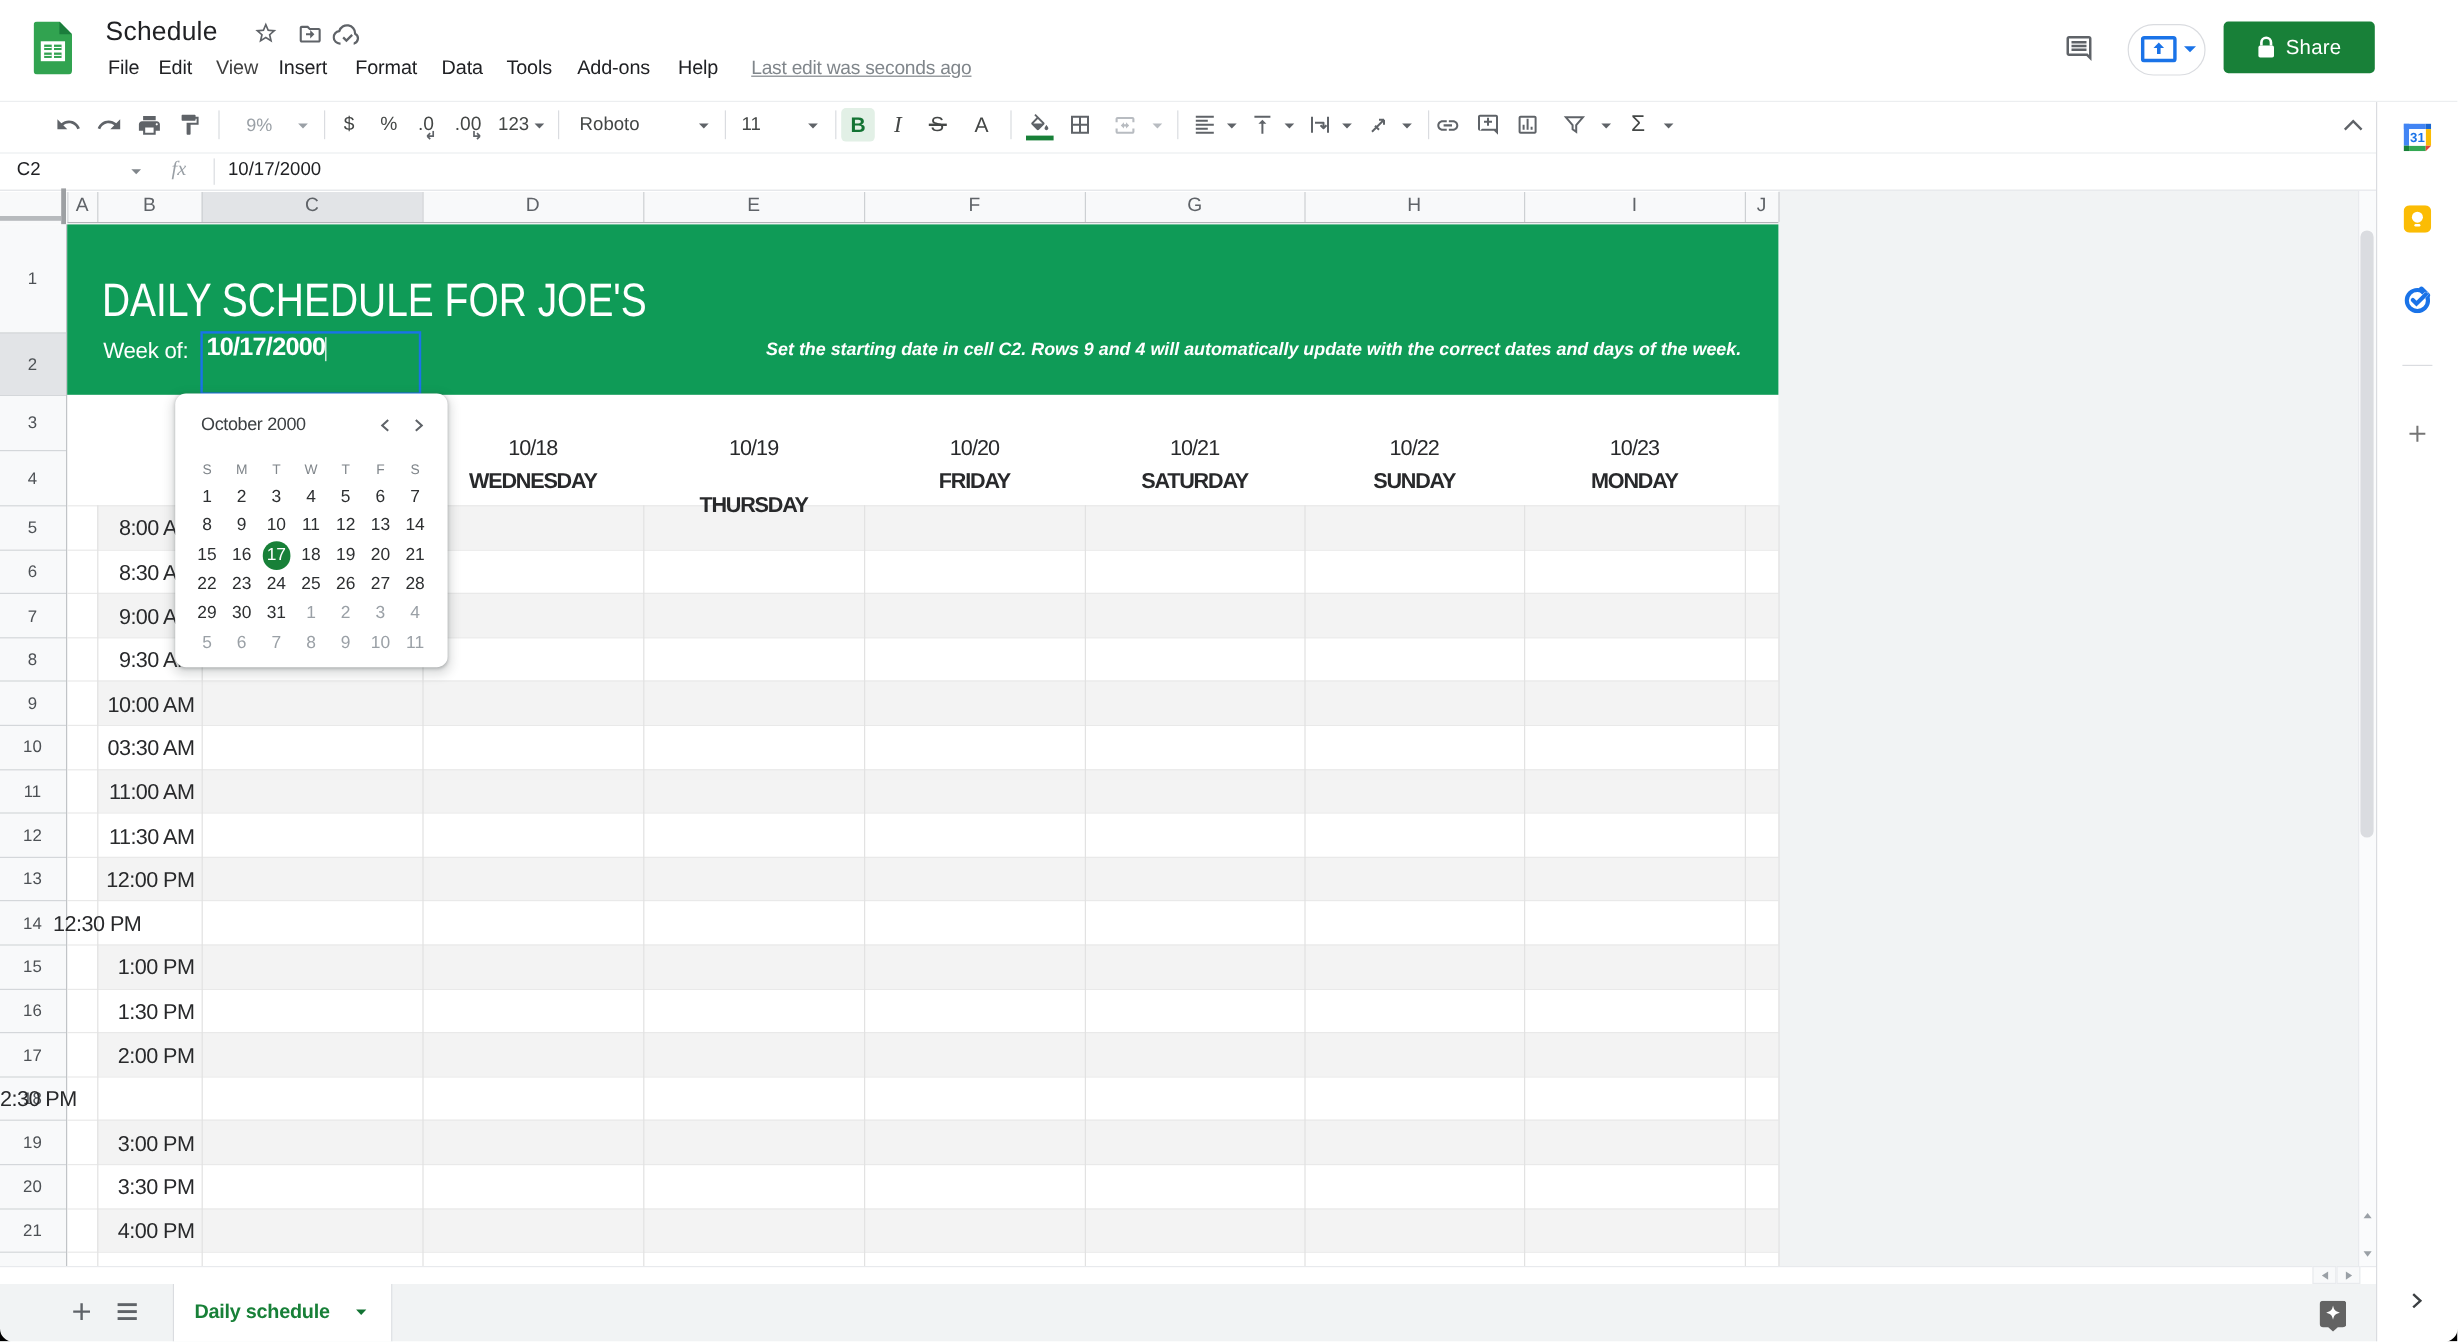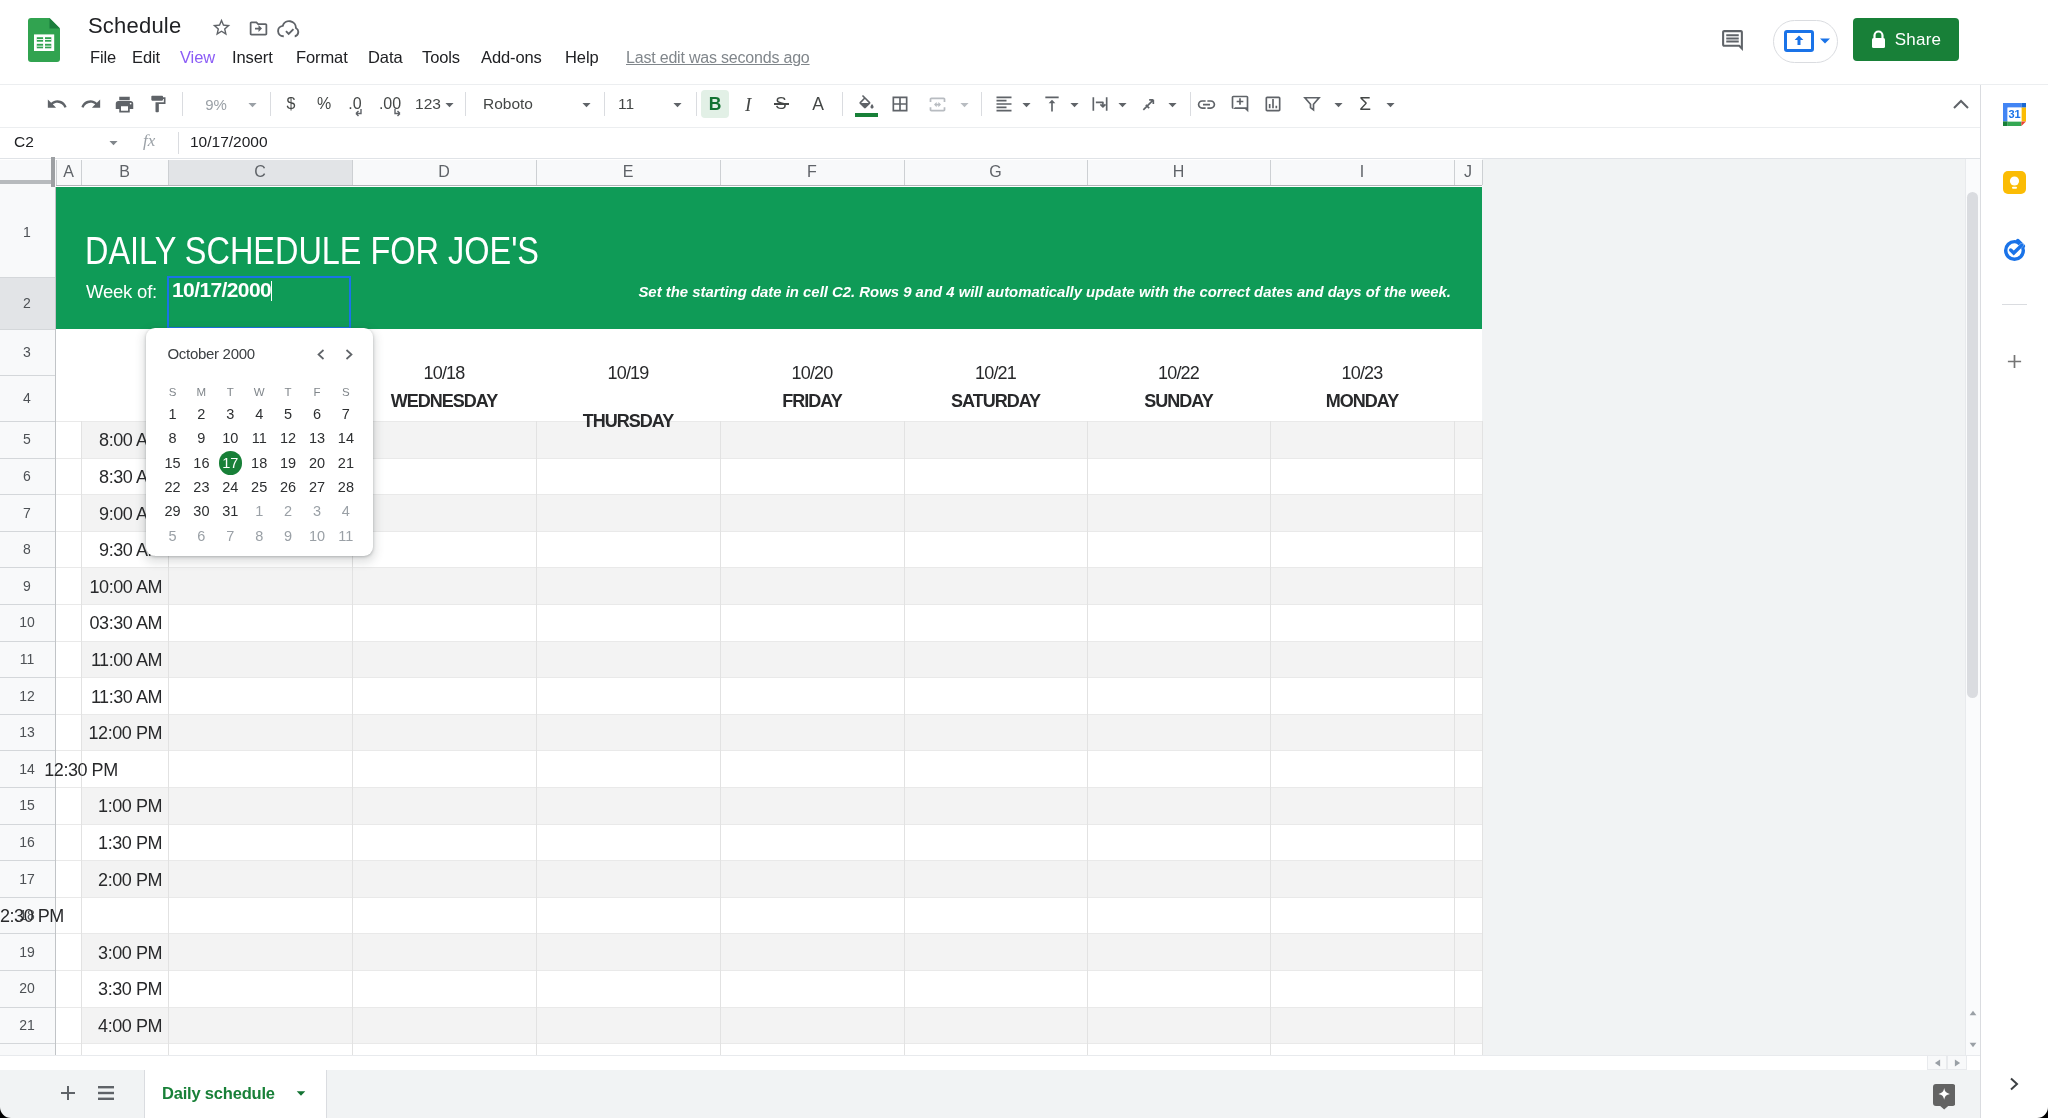--- a/index.html
+++ b/index.html
@@ -29,40 +29,40 @@
   </svg>
 <svg class="a" style="left:248px;top:18px" width="21" height="21" viewBox="0 0 24 24" fill="#5f6368">
 <path d="M20 6h-8l-2-2H4c-1.1 0-1.99.9-1.99 2L2 18c0 1.1.9 2 2 2h16c1.1 0 2-.9 2-2V8c0-1.1-.9-2-2-2zm0 12H4V6h5.17l2 2H20v10zm-8.01-2L16 12l-4.01-4v3H8v2h3.99z"></path>
   </svg>
 <svg class="a" style="left:277px;top:20px" width="25" height="19" viewBox="0 0 24 18" fill="none" stroke="#5f6368" stroke-width="1.8">
 <path d="M6.5 15.5 H6 a5 5 0 0 1 -0.5 -9.97 A6.5 6.5 0 0 1 18.2 7.6 a4.3 4.3 0 0 1 -0.9 7.9 H17" fill="none"></path>
 <path d="M8.6 10.6 l2.6 2.6 4.6-4.6" stroke-width="1.8"></path>
   </svg>
 <div class="a" style="left:90px;top:48px;font-size:16.5px;color:#202124;letter-spacing:-0.1px">File</div>
 <div class="a" style="left:132px;top:48px;font-size:16.5px;color:#202124;letter-spacing:-0.1px">Edit</div>
-<div class="a" style="left:180px;top:48px;font-size:16.5px;color:#8b5cf6;letter-spacing:-0.1px">View</div>
+<div class="a" style="left:180px;top:48px;font-size:16.5px;color:#404040;letter-spacing:-0.1px">View</div>
 <div class="a" style="left:232px;top:48px;font-size:16.5px;color:#202124;letter-spacing:-0.1px">Insert</div>
 <div class="a" style="left:296px;top:48px;font-size:16.5px;color:#202124;letter-spacing:-0.1px">Format</div>
 <div class="a" style="left:368px;top:48px;font-size:16.5px;color:#202124;letter-spacing:-0.1px">Data</div>
 <div class="a" style="left:422px;top:48px;font-size:16.5px;color:#202124;letter-spacing:-0.1px">Tools</div>
 <div class="a" style="left:481px;top:48px;font-size:16.5px;color:#202124;letter-spacing:-0.1px">Add-ons</div>
 <div class="a" style="left:565px;top:48px;font-size:16.5px;color:#202124;letter-spacing:-0.1px">Help</div>
 <div class="a" style="left:626px;top:48.5px;font-size:16px;color:#80868b;text-decoration:underline;letter-spacing:-0.2px">Last edit was seconds ago</div>
 <svg class="a" style="left:1720px;top:28px" width="25" height="25" viewBox="0 0 24 24" fill="#5f6368">
 <path d="M21.99 4c0-1.1-.89-2-1.99-2H4c-1.1 0-2 .9-2 2v12c0 1.1.9 2 2 2h14l4 4-.01-18zM20 4v13.17L18.83 16H4V4h16zM6 12h12v2H6zm0-3h12v2H6zm0-3h12v2H6z"></path>
   </svg>
 <div class="a" style="left:1773px;top:20px;width:63px;height:41px;border:1px solid #dadce0;border-radius:22px;background:#fff"></div>
 <svg class="a" style="left:1784px;top:30px" width="30" height="22" viewBox="0 0 30 22">
 <rect x="1.5" y="1.5" width="27" height="19" rx="1.5" fill="none" stroke="#1a73e8" stroke-width="3"></rect>
 <path d="M15 5.5 l4.4 4.4 h-2.9 v5 h-3 v-5 h-2.9 Z" fill="#1a73e8"></path>
   </svg>
 <svg class="a" style="left:1819px;top:37px" width="12" height="8" viewBox="0 0 12 8">
     <path d="M1 1.5 L6 6.5 L11 1.5 Z" fill="#1a73e8"></path>
   </svg>
-<div class="a ct" style="left:1853px;top:18px;width:106px;height:43px;border-radius:4px;background:#188038">
+<div class="a ct" style="left:1853px;top:18px;width:126px;height:43px;border-radius:4px;background:#188038">
 <svg width="15" height="19" viewBox="0 0 15 19" style="margin-right:9px">
       <path d="M3.5 8 V5.5 a4 4 0 0 1 8 0 V8" fill="none" stroke="#fff" stroke-width="2.2"></path>
       <rect x="1" y="8" width="13" height="10" rx="1.5" fill="#fff"></rect>
     </svg>
 <span style="color:#fff;font-size:17px;font-weight:500;letter-spacing:.2px">Share</span>
   </div>
 <div class="a" style="left:0;top:84px;width:2048px;height:1px;background:#eceef0"></div>
 <svg class="a" style="left:46.0px;top:93.0px" width="22" height="22" viewBox="0 0 24 24" fill="#5f6368">
     <path d="M12.5 8c-2.65 0-5.05.99-6.9 2.6L2 7v9h9l-3.62-3.62c1.39-1.16 3.16-1.88 5.12-1.88 3.54 0 6.55 2.31 7.6 5.5l2.37-.78C21.08 11.03 17.15 8 12.5 8z"></path>
   </svg>

